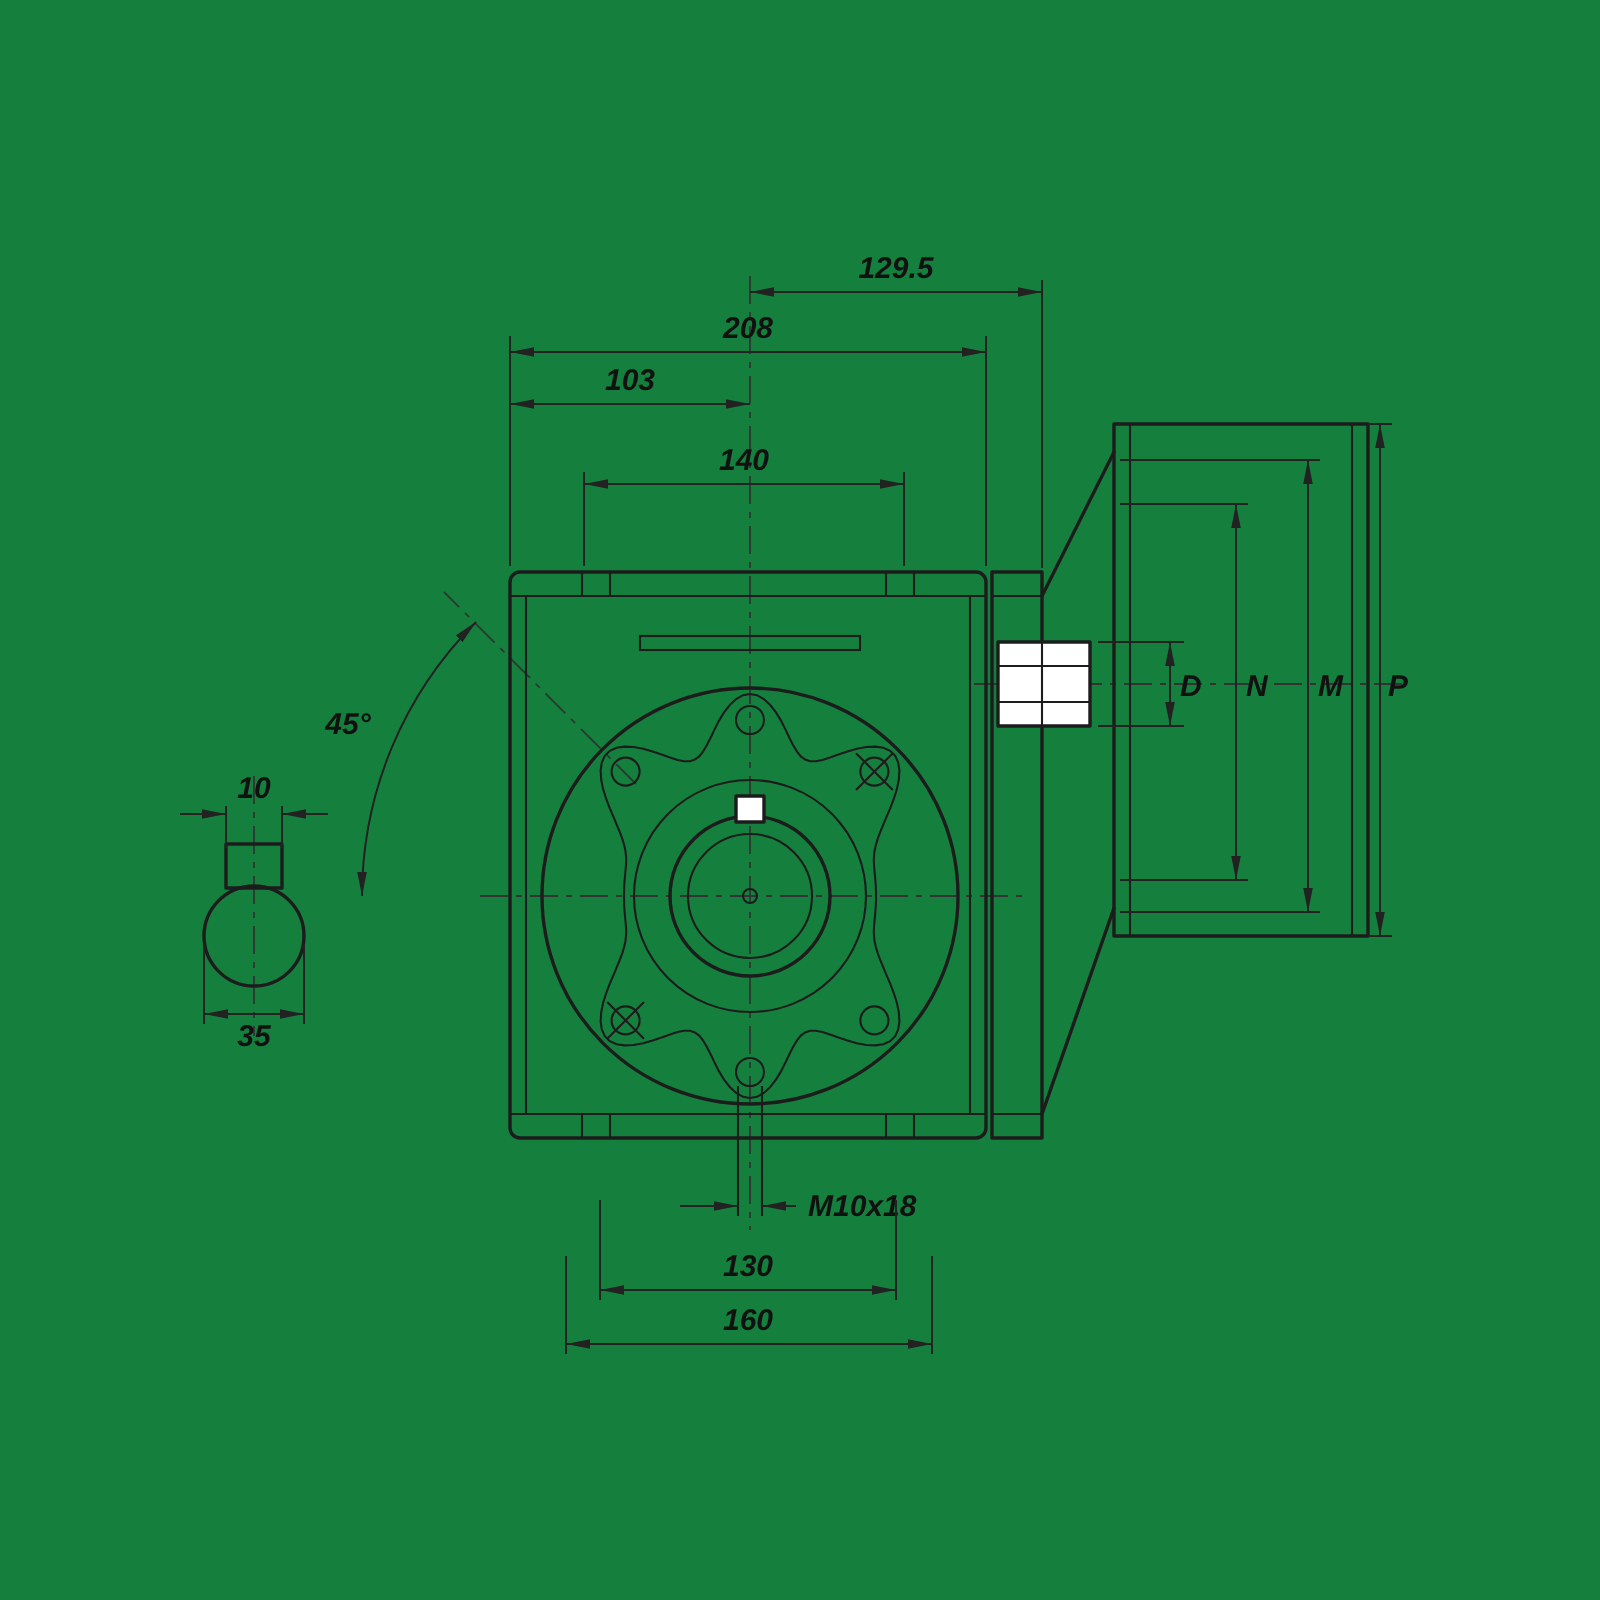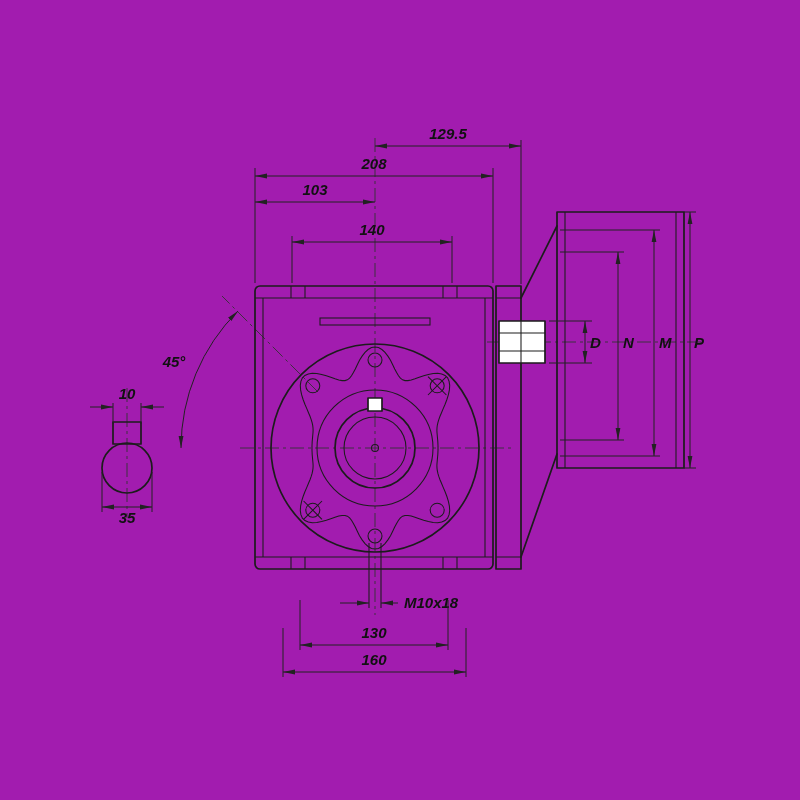--- a/index.html
+++ b/index.html
@@ -1,16 +1,16 @@
 <!DOCTYPE html>
 <html><head>
 <meta charset="utf-8">
 <style>
   html,body{margin:0;padding:0;background:#fff;}
-  .canvas{position:relative;width:800px;height:800px;background:#a21caf;overflow:hidden;
+  .canvas{position:relative;width:800px;height:800px;background:#15803d;overflow:hidden;
           font-family:"Liberation Sans",sans-serif;}
   svg{position:absolute;left:0;top:0;}
   .ol{fill:none;stroke:#1c1c1c;stroke-width:1.7;stroke-linejoin:round;stroke-linecap:round;}
   .tl{fill:none;stroke:#1c1c1c;stroke-width:1.05;}
   .dim{fill:none;stroke:#222;stroke-width:1;}
   .cl{fill:none;stroke:#333;stroke-width:0.9;stroke-dasharray:14 4 3 4;}
   .wf{fill:#ffffff;stroke:#1c1c1c;stroke-width:1.7;stroke-linejoin:round;}
   .dimtext{font:italic 600 15px "Liberation Sans",sans-serif;fill:#111;text-anchor:middle;}
   .ts{text-anchor:start;}
 </style>

